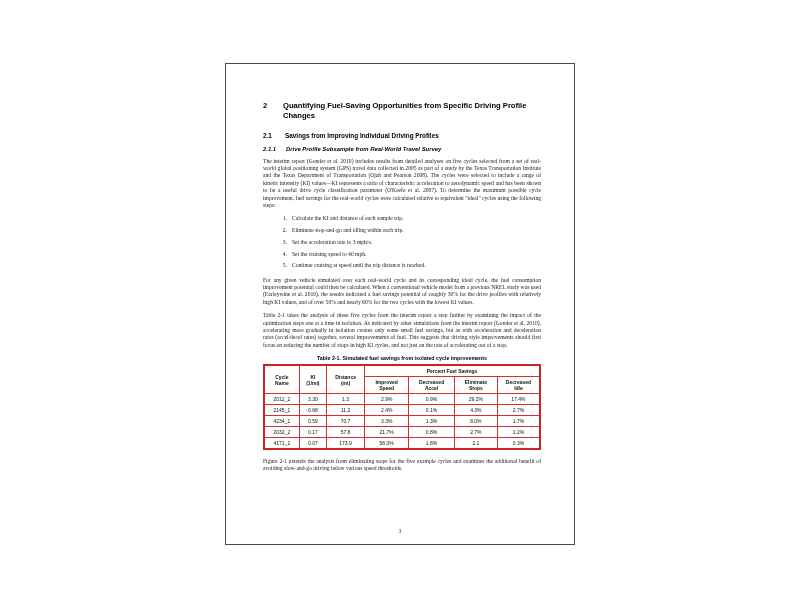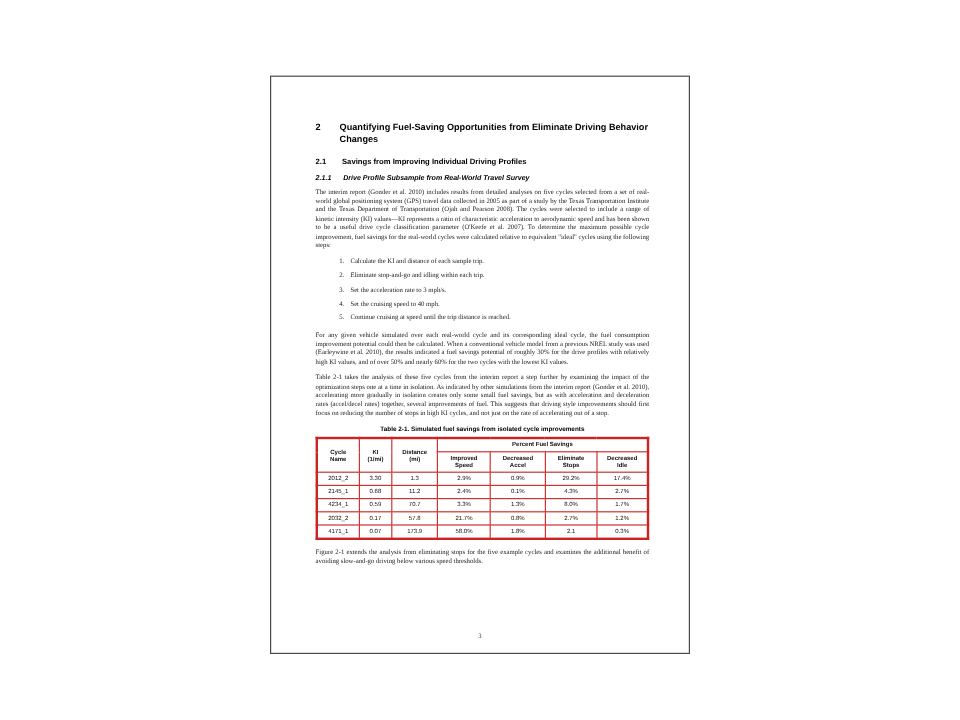--- a/index.html
+++ b/index.html
@@ -34,21 +34,21 @@
       font-size:5.6px;color:#333;}
 </style>
 </head>
 <body>
 
 <div class="stage">
   <div class="page">
 
     <div class="h2">
       <span class="num">2</span>
-      <span>Quantifying Fuel-Saving Opportunities from Eliminate Driving Behavior Changes</span>
+      <span>Quantifying Fuel-Saving Opportunities from Specific Driving Profile Changes</span>
     </div>
 
     <div class="h3">
       <span class="num">2.1</span>
       <span>Savings from Improving Individual Driving Profiles</span>
     </div>
 
     <div class="h4">
       <span class="num">2.1.1</span>
       <span>Drive Profile Subsample from Real-World Travel Survey</span>

